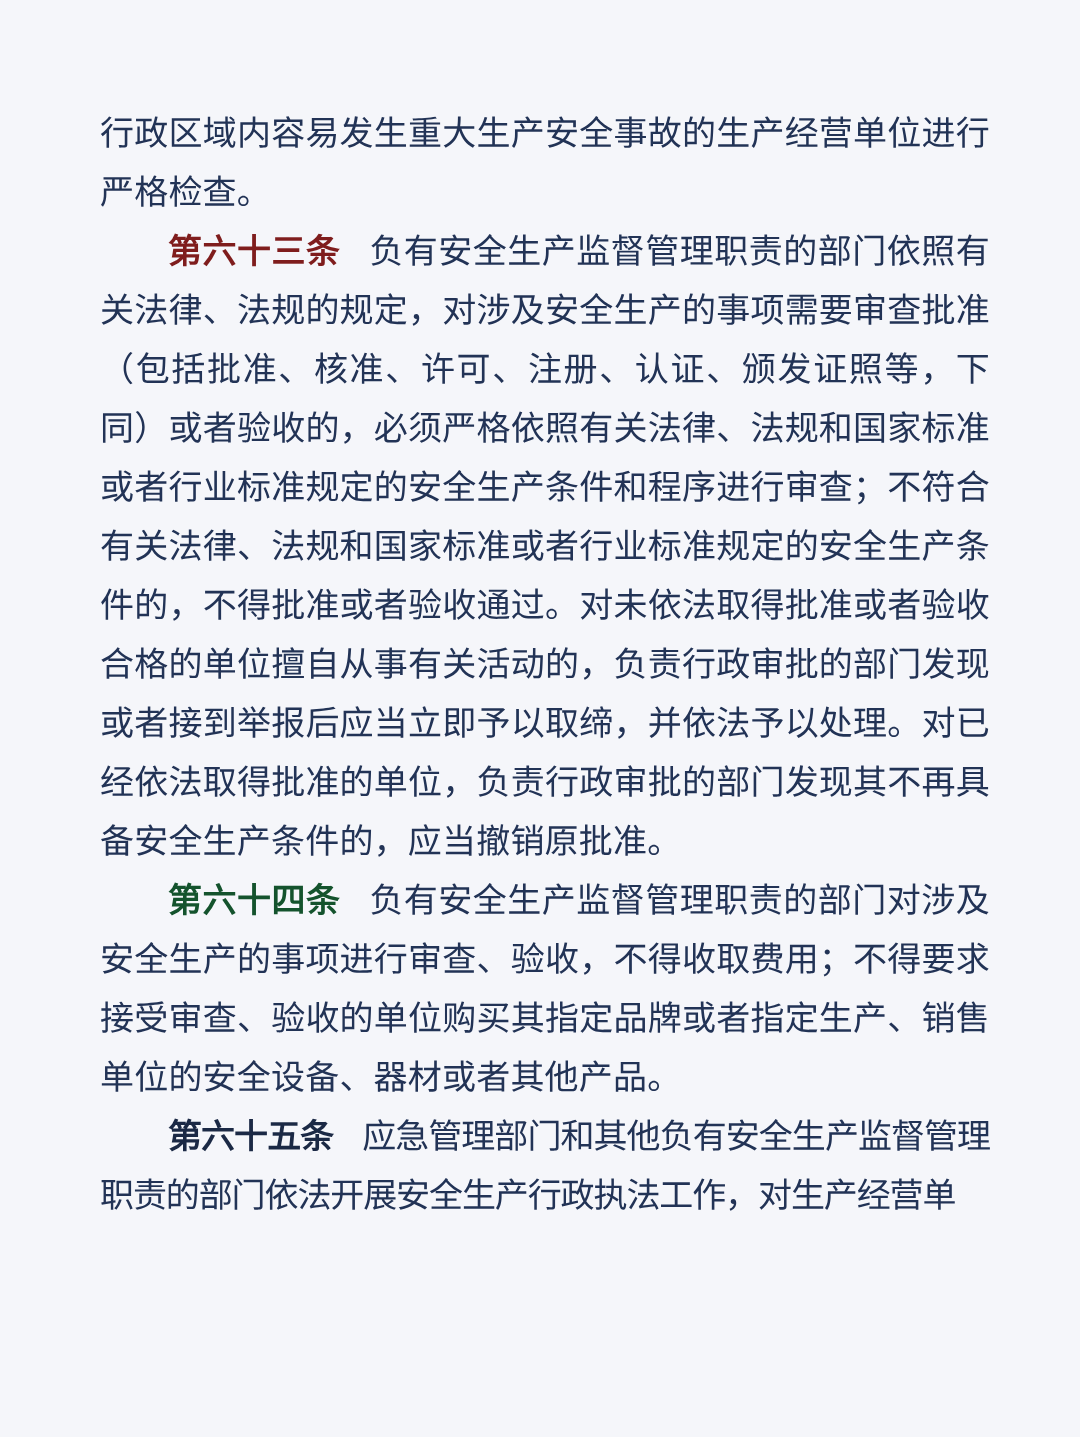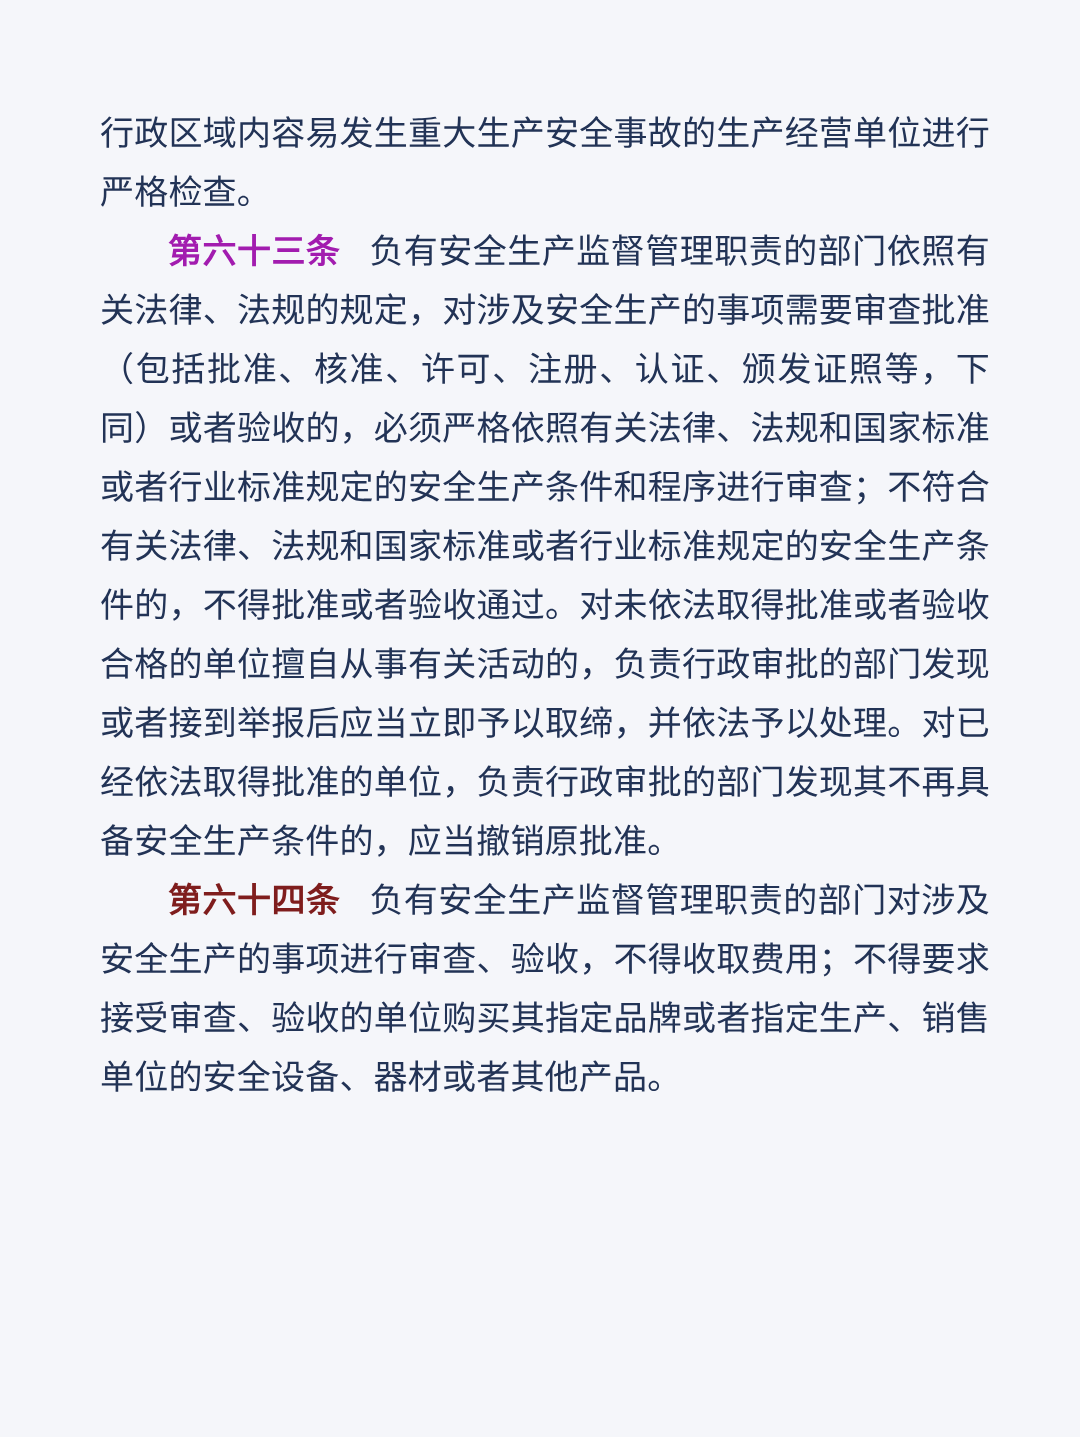--- a/index.html
+++ b/index.html
@@ -44,16 +44,17 @@
     margin-right: 0.85em;
     font-family: "Liberation Sans", "DejaVu Sans", sans-serif;
   }
 </style>
 </head>
 <body style="background: rgb(245, 246, 250);">
 
 <div class="page" style="background: rgb(245, 246, 250);">
   <div class="doc" id="doc" style="color: rgb(34, 51, 86);">
       <p class="para"><span>行政区域内容易发生重大生产安全事故的生产经营单位进行严格检查。</span></p>
-      <p class="para indent"><b class="article-num" style="color: #a21caf;">第六十三条</b><span>负有安全生产监督管理职责的部门依照有关法律、法规的规定，对涉及安全生产的事项需要审查批准（包括批准、核准、许可、注册、认证、颁发证照等，下同）或者验收的，必须严格依照有关法律、法规和国家标准或者行业标准规定的安全生产条件和程序进行审查；不符合有关法律、法规和国家标准或者行业标准规定的安全生产条件的，不得批准或者验收通过。对未依法取得批准或者验收合格的单位擅自从事有关活动的，负责行政审批的部门发现或者接到举报后应当立即予以取缔，并依法予以处理。对已经依法取得批准的单位，负责行政审批的部门发现其不再具备安全生产条件的，应当撤销原批准。</span></p>
-      <p class="para indent"><b class="article-num" style="color: #7f1d1d;">第六十四条</b><span>负有安全生产监督管理职责的部门对涉及安全生产的事项进行审查、验收，不得收取费用；不得要求接受审查、验收的单位购买其指定品牌或者指定生产、销售单位的安全设备、器材或者其他产品。</span></p>
+      <p class="para indent"><b class="article-num" style="color: #7f1d1d;">第六十三条</b><span>负有安全生产监督管理职责的部门依照有关法律、法规的规定，对涉及安全生产的事项需要审查批准（包括批准、核准、许可、注册、认证、颁发证照等，下同）或者验收的，必须严格依照有关法律、法规和国家标准或者行业标准规定的安全生产条件和程序进行审查；不符合有关法律、法规和国家标准或者行业标准规定的安全生产条件的，不得批准或者验收通过。对未依法取得批准或者验收合格的单位擅自从事有关活动的，负责行政审批的部门发现或者接到举报后应当立即予以取缔，并依法予以处理。对已经依法取得批准的单位，负责行政审批的部门发现其不再具备安全生产条件的，应当撤销原批准。</span></p>
+      <p class="para indent"><b class="article-num" style="color: #14532d;">第六十四条</b><span>负有安全生产监督管理职责的部门对涉及安全生产的事项进行审查、验收，不得收取费用；不得要求接受审查、验收的单位购买其指定品牌或者指定生产、销售单位的安全设备、器材或者其他产品。</span></p>
+      <p class="para indent tight"><b class="article-num" style="color: rgb(27, 41, 69);">第六十五条</b><span>应急管理部门和其他负有安全生产监督管理职责的部门依法开展安全生产行政执法工作，对生产经营单</span></p>
     </div>
 </div>
 
 </body></html>

